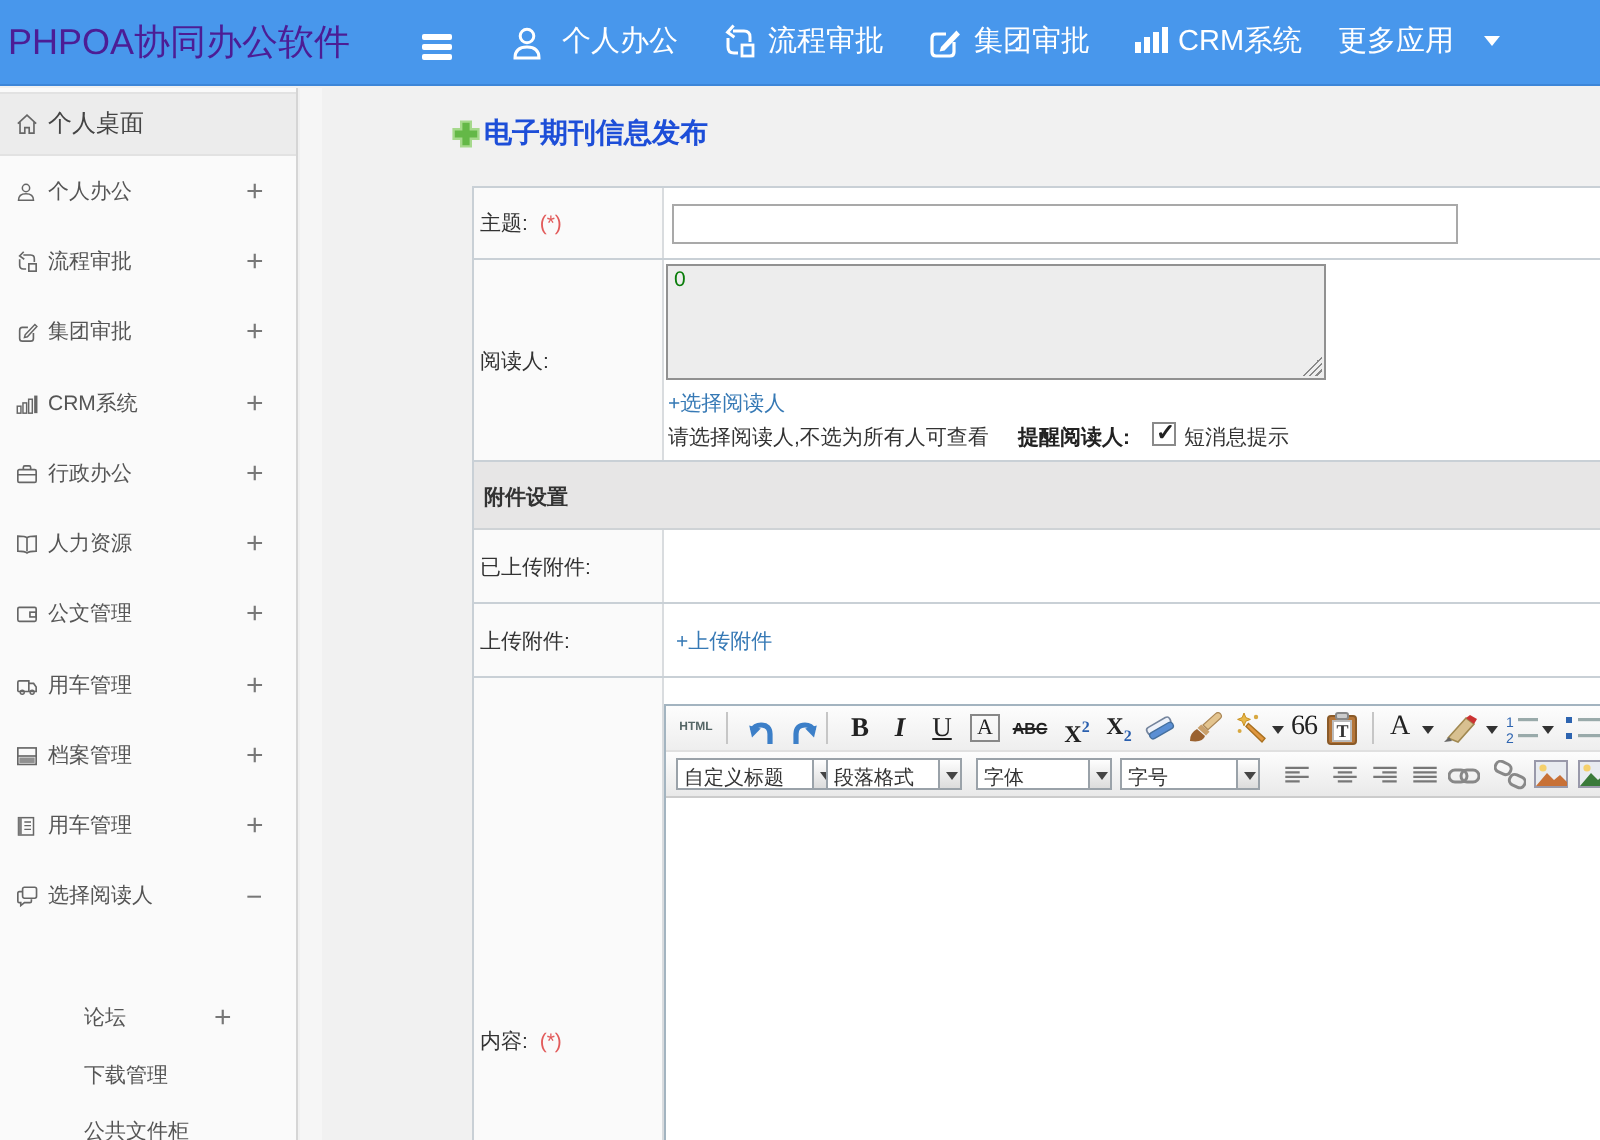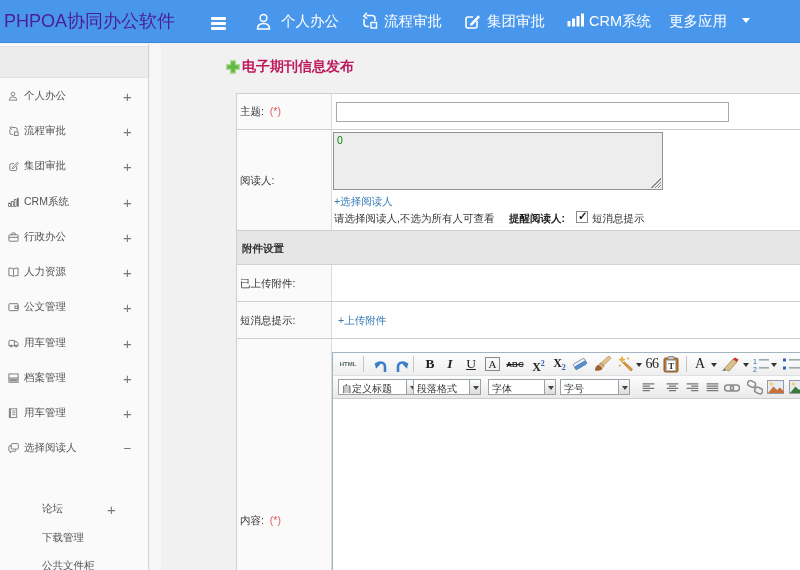--- a/index.html
+++ b/index.html
@@ -15,21 +15,21 @@
 
 
 #sidebar{position:absolute;left:0;top:44px;width:149px;height:526px;background:#fafafa;border-right:1px solid #d5d5d5}
 #sb-first{position:absolute;left:0;top:2px;width:148px;height:32px;background:#ececec;border-top:1px solid #e2e2e2;border-bottom:1px solid #e2e2e2}
 .sbi{position:absolute;left:0;width:148px;height:24px;color:#555;font-size:10.5px}
 .sbi .txt{position:absolute;left:24px;top:50%;transform:translateY(-50%)}
 .sbi .ico{position:absolute;left:8px;top:50%;transform:translateY(-50%);width:12px;height:12px}
 .sbi .pm{position:absolute;left:123px;top:50%;transform:translateY(-50%);font-size:15px;font-weight:400;color:#777}
 .sub .txt{left:42px}
 .sub .pm{left:107px}
-#ttl{position:absolute;left:242px;top:58px;font-size:14px;font-weight:bold;color:#be185d}
+#ttl{position:absolute;left:242px;top:58px;font-size:14px;font-weight:bold;color:#1d4ed8}
 #plus{position:absolute;left:226px;top:60px;width:14px;height:14px}
 
 
 .brd{position:absolute;background:#c9d0d6}
 .cell-label{position:absolute;left:237px;width:95px;background:#fafafa;border-right:1px solid #d9dcdf}
 .lbl{position:absolute;left:240px;font-size:10.5px;color:#333}
 .red{color:#e25b5b;margin-left:3px}
 .link{color:#3679b5;text-decoration:none;font-size:10.5px}
 
 #input1{position:absolute;left:336px;top:102px;width:393px;height:20px;background:#fff;border:1px solid #a9a9a9}
@@ -93,20 +93,26 @@
   </svg>
   <div class="nav" style="left:589px">CRM系统</div>
 
   <div class="nav" style="left:669px">更多应用</div>
   <div class="abs" style="left:742px;top:18px;width:0;height:0;border:4.5px solid transparent;border-top:5.5px solid #fff"></div>
 </div>
 
 <div class="abs" style="left:150px;top:44px;width:11px;height:526px;background:#f6f6f6"></div>
 <div id="sidebar">
   <div id="sb-first"></div>
+  <div class="sbi" style="top:6px">
+    <svg class="ico" viewBox="0 0 12 12" style="width:11px;height:11px">
+        <path d="M1 5.8 L6 1.2 L11 5.8 M2.2 5 V11 H4.8 V8 H7.2 V11 H9.8 V5" fill="none" stroke="#666" stroke-width="0.9"></path>
+      </svg>
+    <span class="txt" style="color:#444;font-size:12px">个人桌面</span>
+  </div>
 
   <div class="sbi" style="top:40px">
     <svg class="ico" viewBox="0 0 12 12" style="width:10px;height:11px">
         <circle cx="6" cy="3.6" r="2.2" fill="none" stroke="#666" stroke-width="0.9"></circle>
         <path d="M1.5 11 Q1.5 7 6 7 Q10.5 7 10.5 11 Z" fill="none" stroke="#666" stroke-width="0.9"></path>
       </svg>
     <span class="txt">个人办公</span>
       <span class="pm">+</span>
   </div>
   <div class="sbi" style="top:75px">
@@ -232,21 +238,21 @@
 
 <div class="lbl" style="top:174px">阅读人:</div>
 <div id="ta">0<span class="rh"></span></div>
 <a class="link abs" style="left:334px;top:195px">+选择阅读人</a>
 <div class="abs" style="left:334px;top:212px;font-size:10.5px;color:#333">请选择阅读人,不选为所有人可查看</div>
 <div class="abs" style="left:509px;top:212px;font-size:10.5px;color:#222;font-weight:bold">提醒阅读人:</div>
 <div id="cbox"></div>
 <div class="abs" style="left:592px;top:212px;font-size:10.5px;color:#333">短消息提示</div>
 
 <div class="lbl" style="top:277px">已上传附件:</div>
-<div class="lbl" style="top:314px">短消息提示:</div>
+<div class="lbl" style="top:314px">上传附件:</div>
 <a class="link abs" style="left:338px;top:314px">+上传附件</a>
 
 <div class="lbl" style="top:514px">内容: <span class="red">(*)</span></div>
 
 <div id="ed">
   <div id="tbr1"></div>
   <div id="tbr2"></div>
 
   <div class="ti" style="left:7px;width:16px;color:#566;font-size:6px;font-weight:bold">HTML</div>
   <div class="tsep" style="left:30px"></div>

